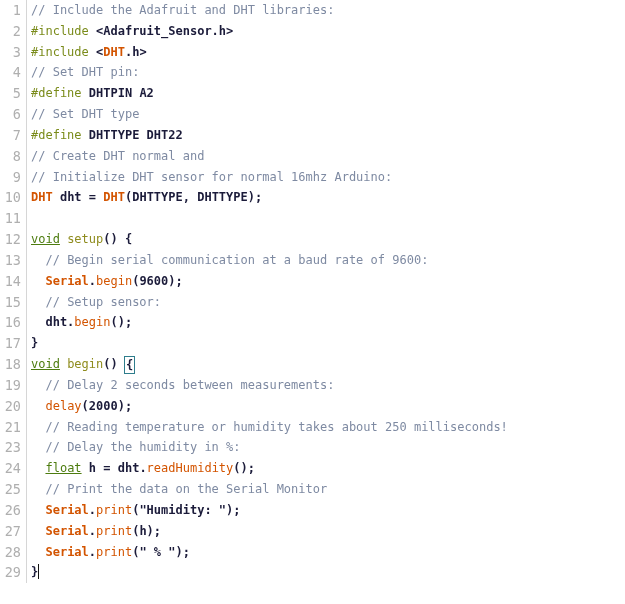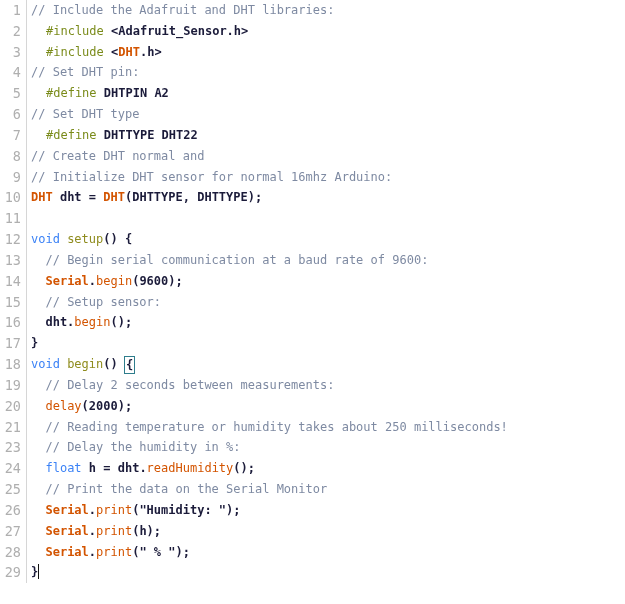--- a/index.html
+++ b/index.html
@@ -61,22 +61,22 @@
     padding-left: 4px;
     color: #1B1B3A;
     white-space: pre;
     overflow: hidden;
     font-size: 12px;
     line-height: 20.83px;
   }
 
   
   .t-comment   { color: #7E8AA2; }
-  .t-pre       { color: #7A8B1A; margin-left: 15px; }          
-  .t-keyword   { color: #3b82f6; }          
+  .t-pre       { color: #7A8B1A; }          
+  .t-keyword   { color: #4d7c0f; text-decoration: underline; }          
   .t-func      { color: #8F8C1E; }          
   .t-lib       { color: #D35400; font-weight: bold; }  
   .t-method    { color: #D35400; }          
   .t-plain     { color: #1B1B3A; font-weight: bold; }
 
   
   .brace-box {
     display: inline-block;
     border: 1px solid #2E7D8C;
     margin: 0 -1px;

